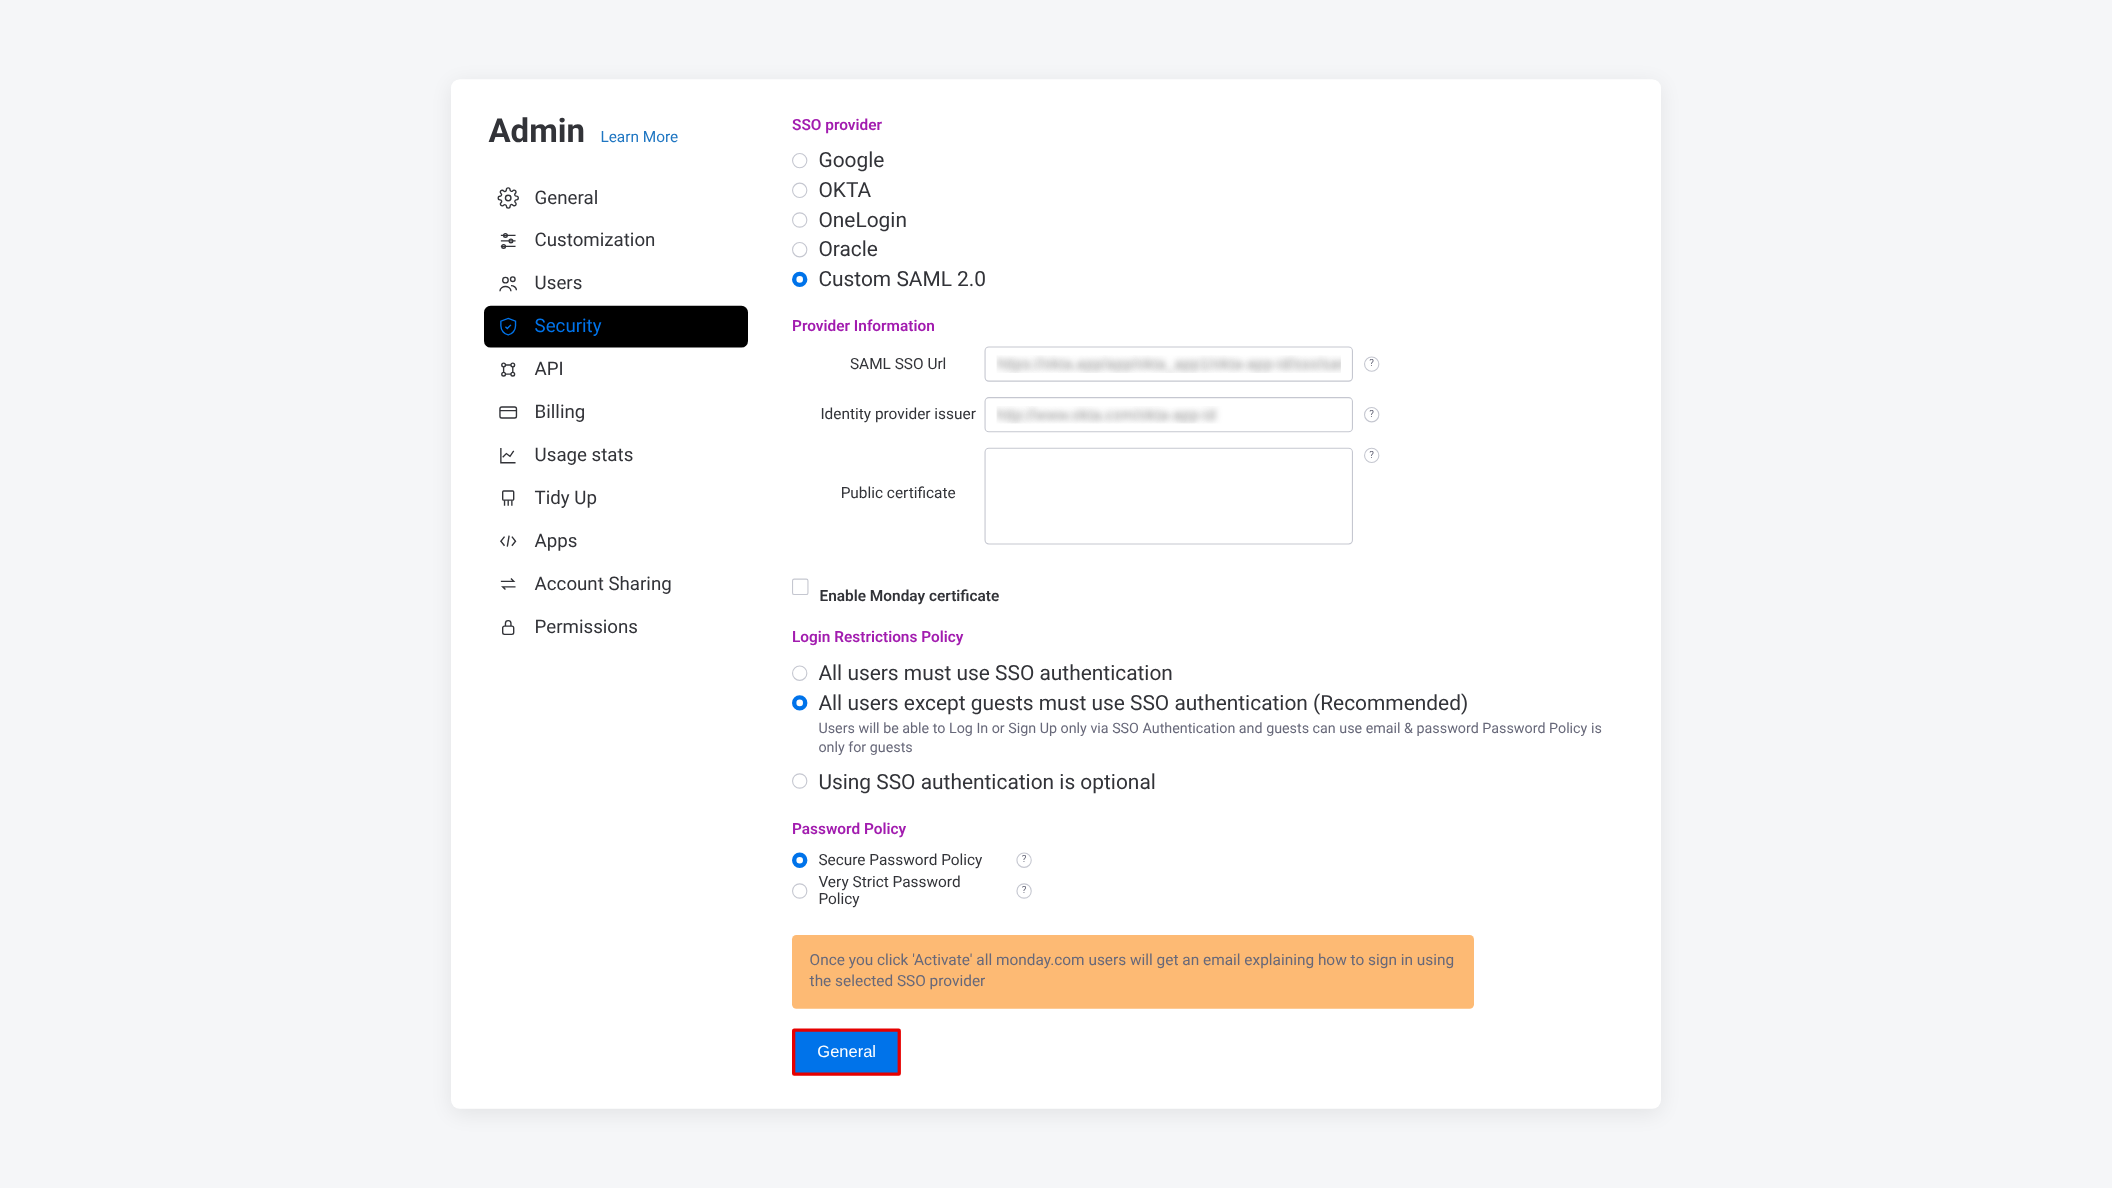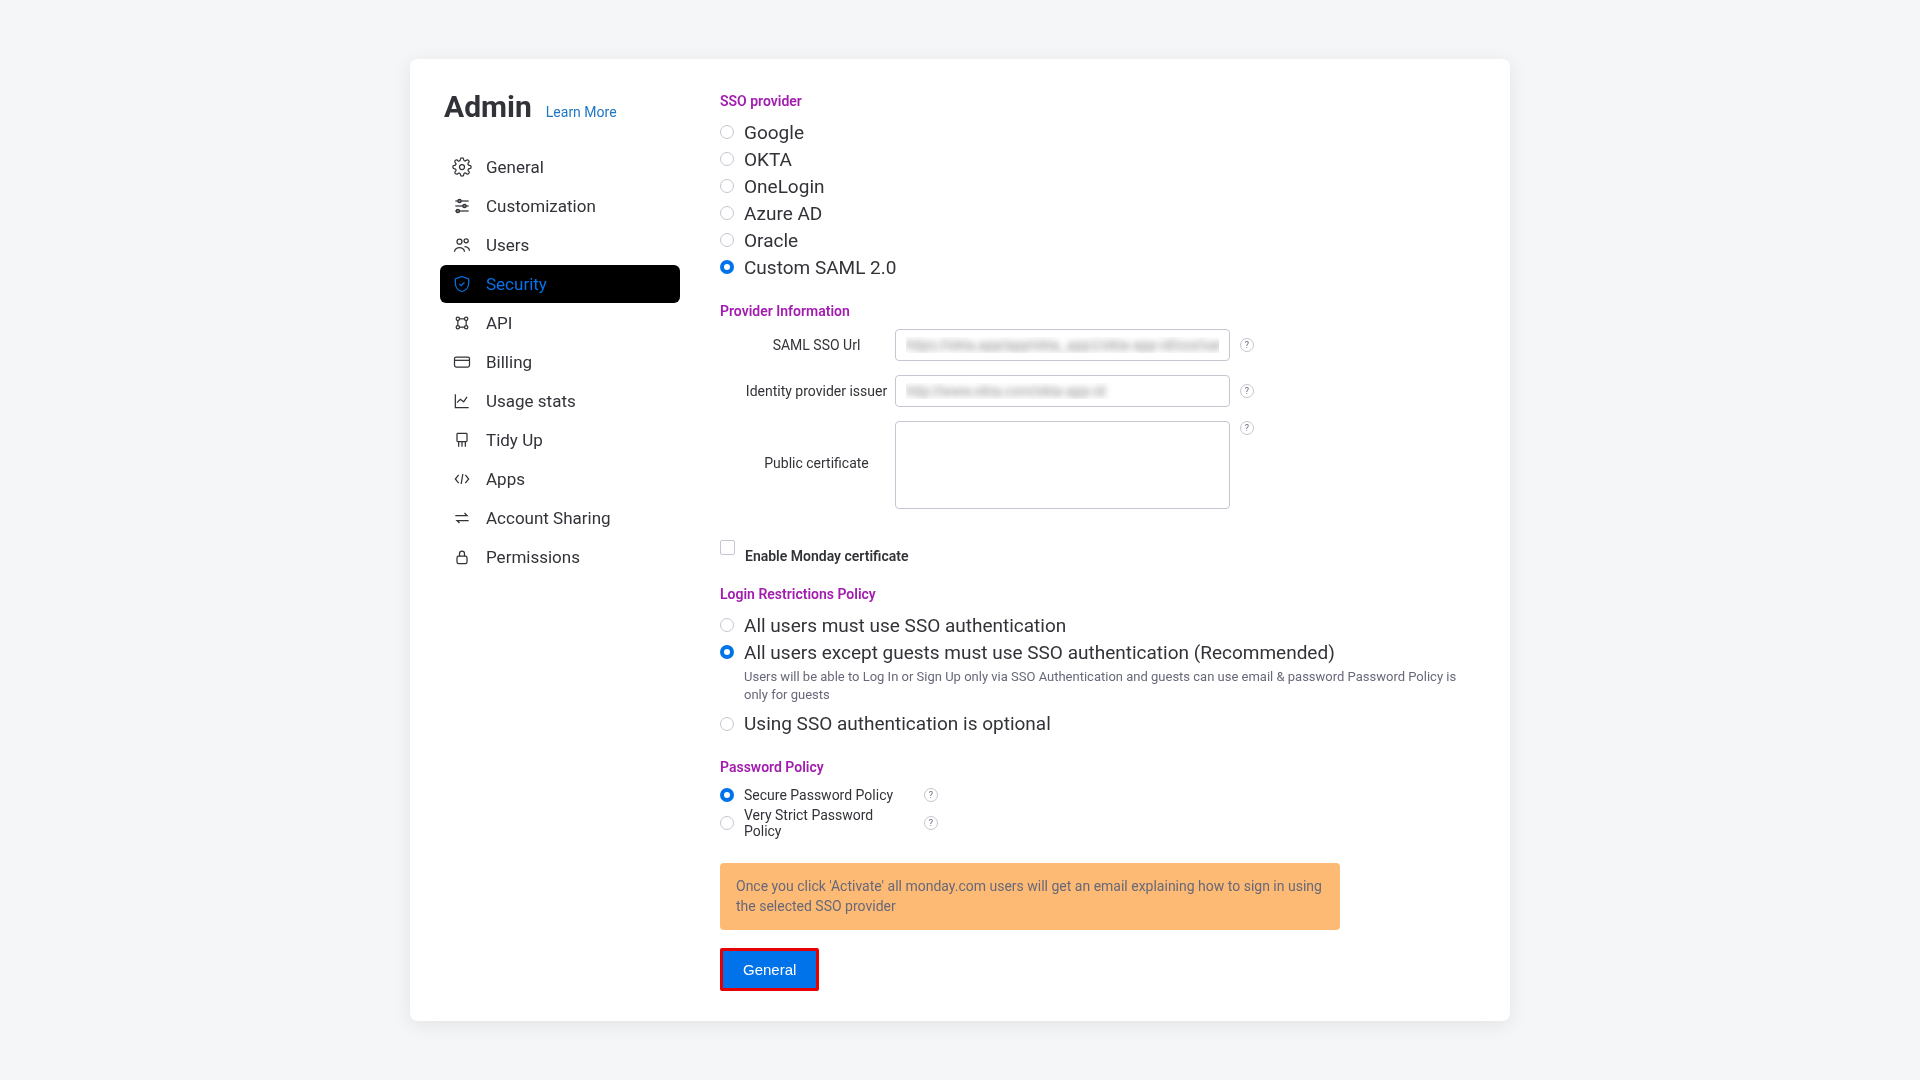--- a/index.html
+++ b/index.html
@@ -352,24 +352,20 @@
       <div class="radio-row">
           <span class="radio"></span>
           <span class="radio-label">OKTA</span>
         </div>
       <div class="radio-row">
           <span class="radio"></span>
           <span class="radio-label">OneLogin</span>
         </div>
       <div class="radio-row">
           <span class="radio"></span>
-          <span class="radio-label">Azure AD</span>
-        </div>
-      <div class="radio-row">
-          <span class="radio"></span>
           <span class="radio-label">Oracle</span>
         </div>
       <div class="radio-row">
           <span class="radio checked"></span>
           <span class="radio-label">Custom SAML 2.0</span>
         </div>
     </div>
 
     <div class="section-title">Provider Information</div>
     <div class="form-block">

